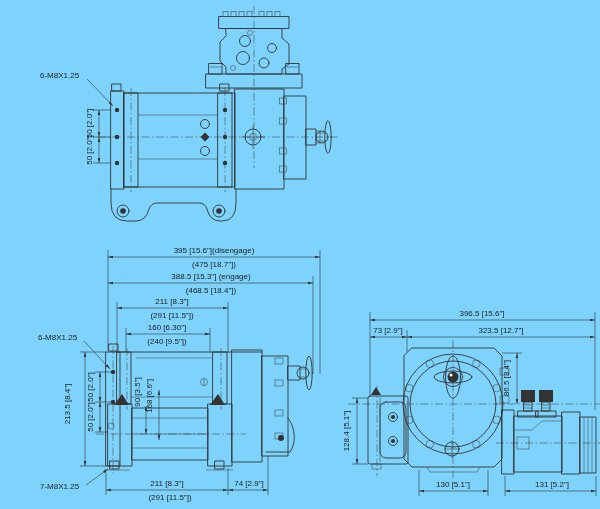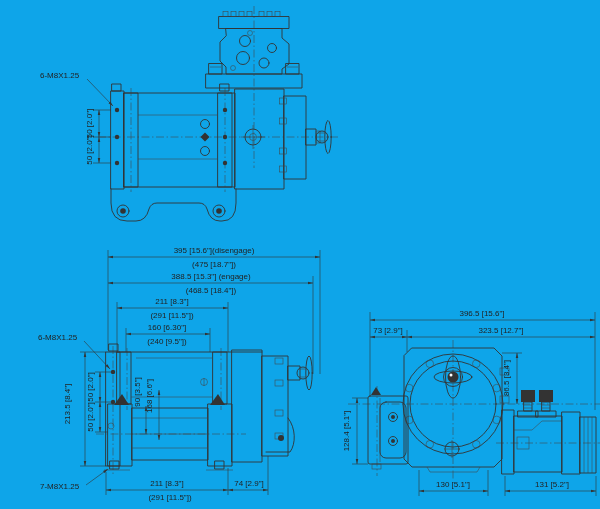--- a/index.html
+++ b/index.html
@@ -1,16 +1,16 @@
 <!DOCTYPE html>
 <html><head>
 <meta charset="utf-8">
 <style>
   html,body{margin:0;padding:0;background:#ffffff;}
-  .stage{position:relative;width:600px;height:509px;background:#0ea5e9;overflow:hidden;}
+  .stage{position:relative;width:600px;height:509px;background:#7dd3fc;overflow:hidden;}
   svg{display:block;}
   svg text{font-family:"Liberation Sans","DejaVu Sans",sans-serif;font-size:8px;fill:#222;}
   .geo{fill:none;stroke:#333;stroke-width:0.9;stroke-linejoin:round;stroke-linecap:round;}
   .thin{fill:none;stroke:#444;stroke-width:0.55;}
   .dim{fill:none;stroke:#333;stroke-width:0.6;}
   .cl{fill:none;stroke:#444;stroke-width:0.55;stroke-dasharray:8 2.5 1.5 2.5;}
   .dark{fill:#333;stroke:none;}
   .dot{fill:#333;}
 </style>
 </head>

